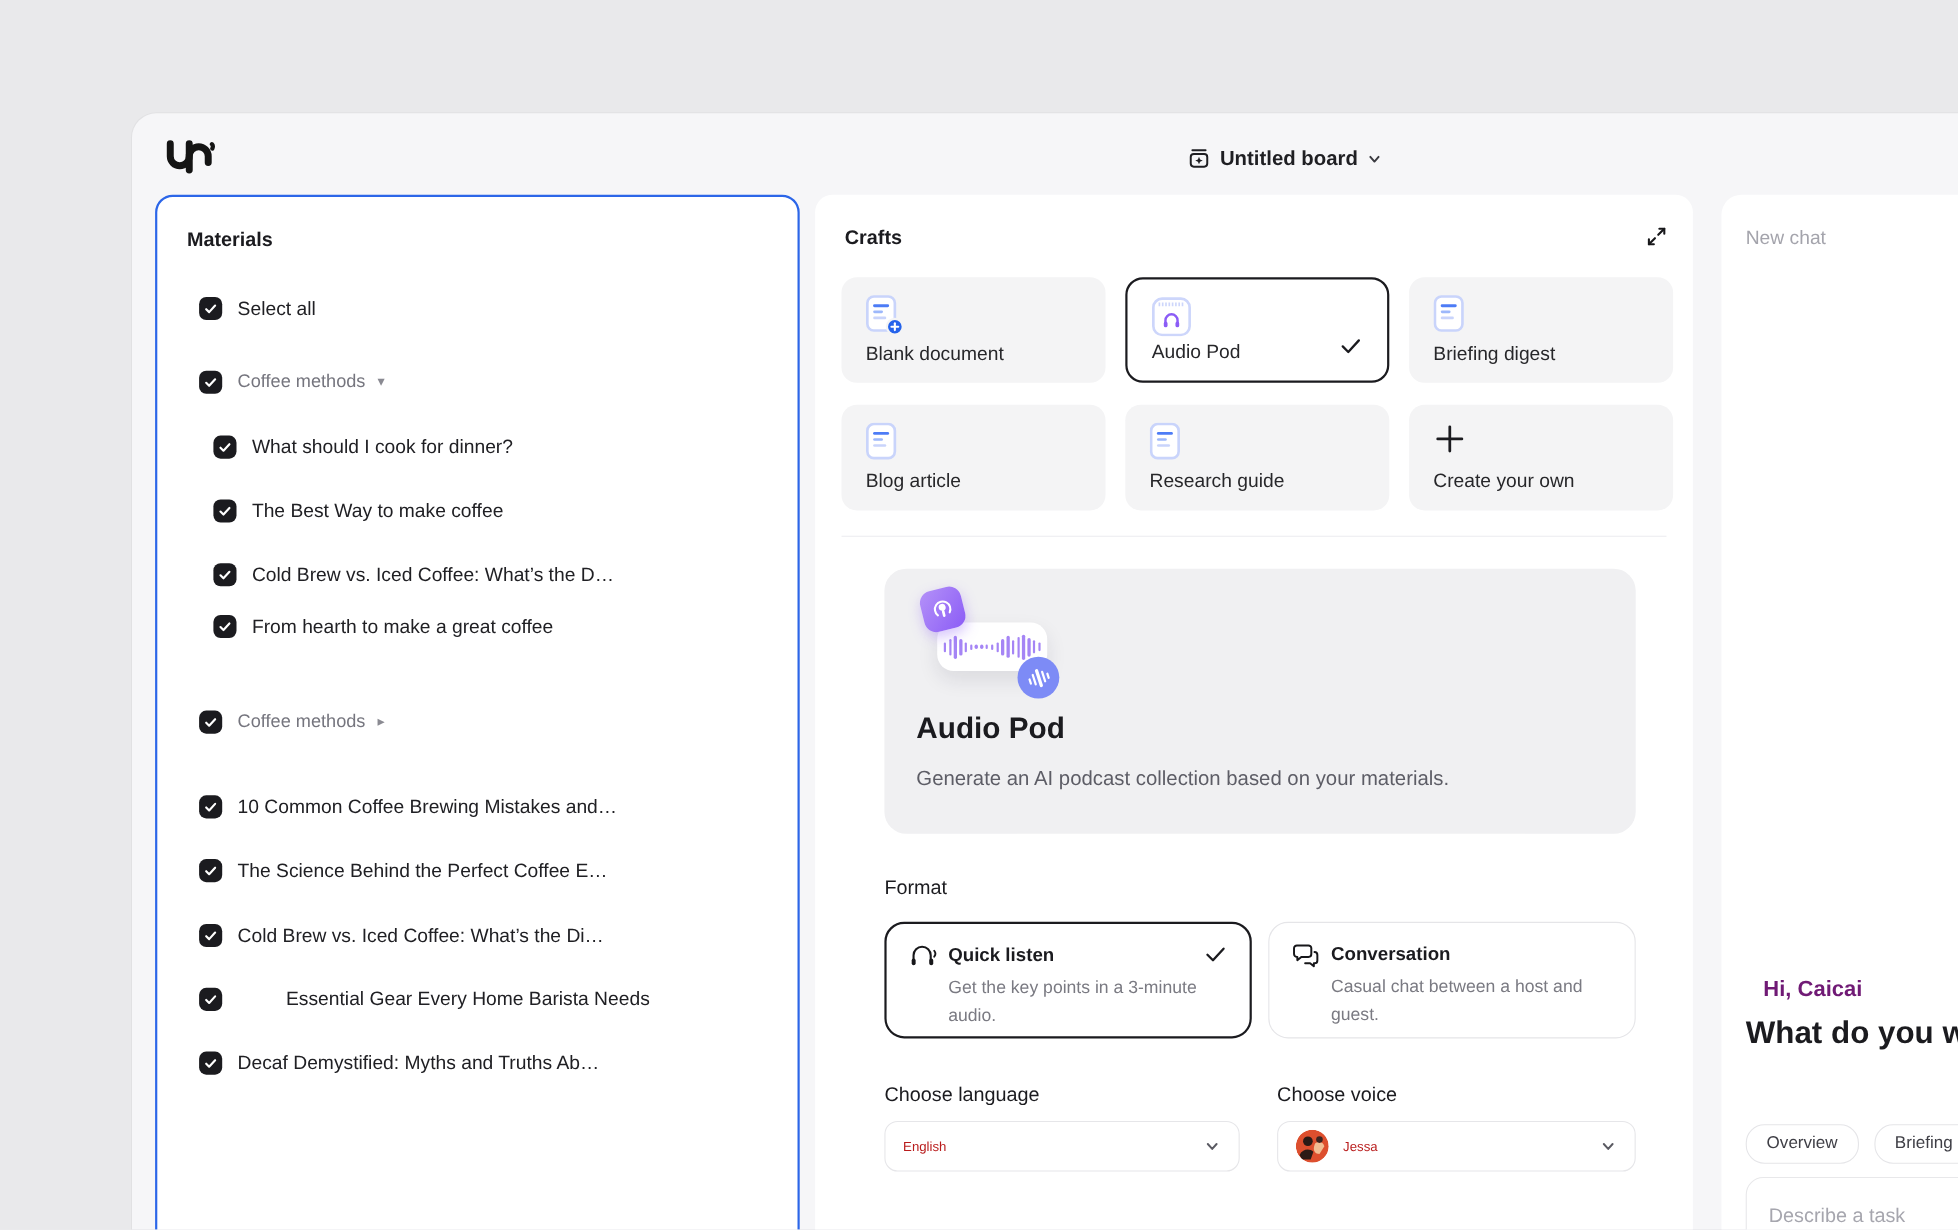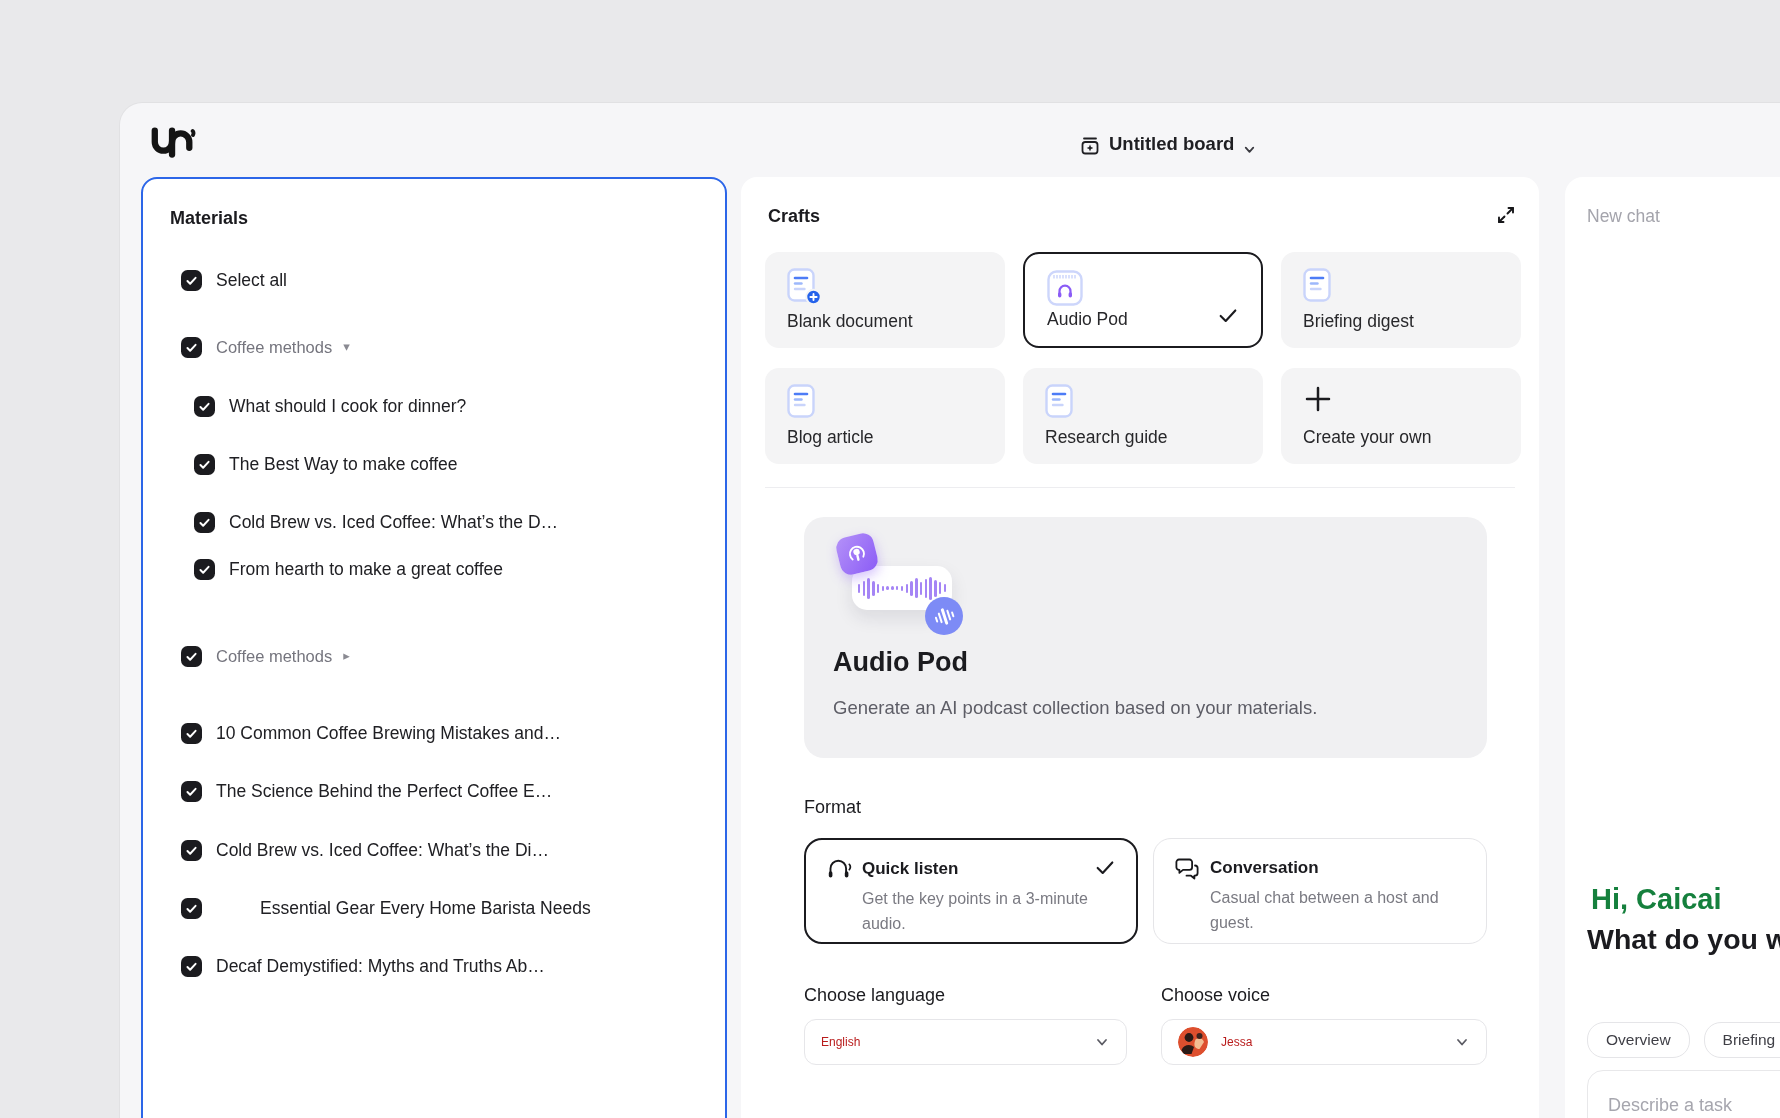--- a/index.html
+++ b/index.html
@@ -1,21 +1,21 @@
 <!DOCTYPE html>
 <html><head>
 <meta charset="utf-8">
 <style>
   html,body{margin:0;padding:0;background:#e9e9eb;font-family:"Liberation Sans","DejaVu Sans",sans-serif;}
   .screen{position:relative;width:1780px;height:1118px;overflow:hidden;background:#e9e9eb;}
   .canvas{position:absolute;left:120px;top:103px;width:1660px;height:1015px;background:#f6f6f8;
           border-radius:22px 0 0 0;overflow:hidden;box-shadow:0 0 0 1px rgba(0,0,0,0.03);}
   
   .logo{position:absolute;left:30px;top:23px;width:46px;height:36px;cursor:pointer;}
-  .board-title{position:absolute;left:959px;top:28px;height:26px;display:flex;align-items:flex-end;gap:8px;cursor:pointer;}
+  .board-title{position:absolute;left:959px;top:28px;height:26px;display:flex;align-items:center;gap:8px;cursor:pointer;}
   .board-title .bt-text{font-size:18.5px;font-weight:600;color:#1f1f23;line-height:26px;}
   
   .panel{position:absolute;top:74px;background:#fff;border-radius:16px;}
   .materials{left:21px;width:586px;height:1000px;border:2px solid #2c66e8;box-sizing:border-box;}
   .crafts{left:621px;width:798px;height:1000px;}
   .chat{left:1445px;width:420px;height:1000px;border-radius:18px;}
   .panel-title{position:absolute;left:27px;top:27px;font-size:18px;font-weight:600;color:#1b1b1f;line-height:24px;}
   
   .m-row{position:absolute;height:28px;display:flex;align-items:center;cursor:pointer;}
   .m-row.item{left:51px;} .m-row.group,.m-row.root-item,.m-row.select-all{left:38px;}
@@ -56,21 +56,21 @@
   .opt-card .o-check{position:absolute;right:20px;top:16px;}
   .opt-card .o-desc{position:absolute;left:56px;top:46px;width:252px;font-size:16px;color:#7a7a82;line-height:25px;}
   
   .choose-label{position:absolute;top:806px;font-size:18px;font-weight:500;color:#1b1b1f;line-height:24px;}
   .select{position:absolute;top:842px;height:46px;background:#fff;border:1.5px solid #e6e6e9;border-radius:12px;
           box-sizing:border-box;display:flex;align-items:center;padding:0 16px;cursor:pointer;}
   .select .s-text{font-size:12px;color:#b91c1c;flex:1;}
   .select .avatar{width:30px;height:30px;border-radius:50%;overflow:hidden;margin-right:13px;flex:none;}
   
   .chat-title{position:absolute;left:22px;top:27px;font-size:17.5px;color:#a4a4ac;line-height:24px;}
-  .greeting{position:absolute;left:26px;top:706px;font-size:29px;font-weight:600;color:#15803d;line-height:32px;white-space:nowrap;}
+  .greeting{position:absolute;left:38px;top:706px;font-size:20px;font-weight:600;color:#701a75;line-height:32px;white-space:nowrap;}
   .prompt{position:absolute;left:22px;top:744px;font-size:28.5px;font-weight:700;color:#1b1b1f;line-height:36px;white-space:nowrap;}
   .chips{position:absolute;left:22px;top:845px;display:flex;gap:14px;}
   .chip{height:34px;border:1px solid #e5e5e8;border-radius:17px;background:#fff;display:flex;align-items:center;
         padding:0 18px;font-size:15.5px;color:#3f3f46;white-space:nowrap;cursor:pointer;}
   .task-input{position:absolute;left:22px;top:893px;width:360px;height:140px;border:1.5px solid #e8e8ea;border-radius:16px;
               box-sizing:border-box;padding:24px 20px;font-family:"Liberation Sans","DejaVu Sans",sans-serif;
               font-size:18px;color:#1b1b1f;resize:none;outline:none;background:#fff;}
   .task-input::placeholder{color:#a6a6ae;}
 </style>
 </head>

